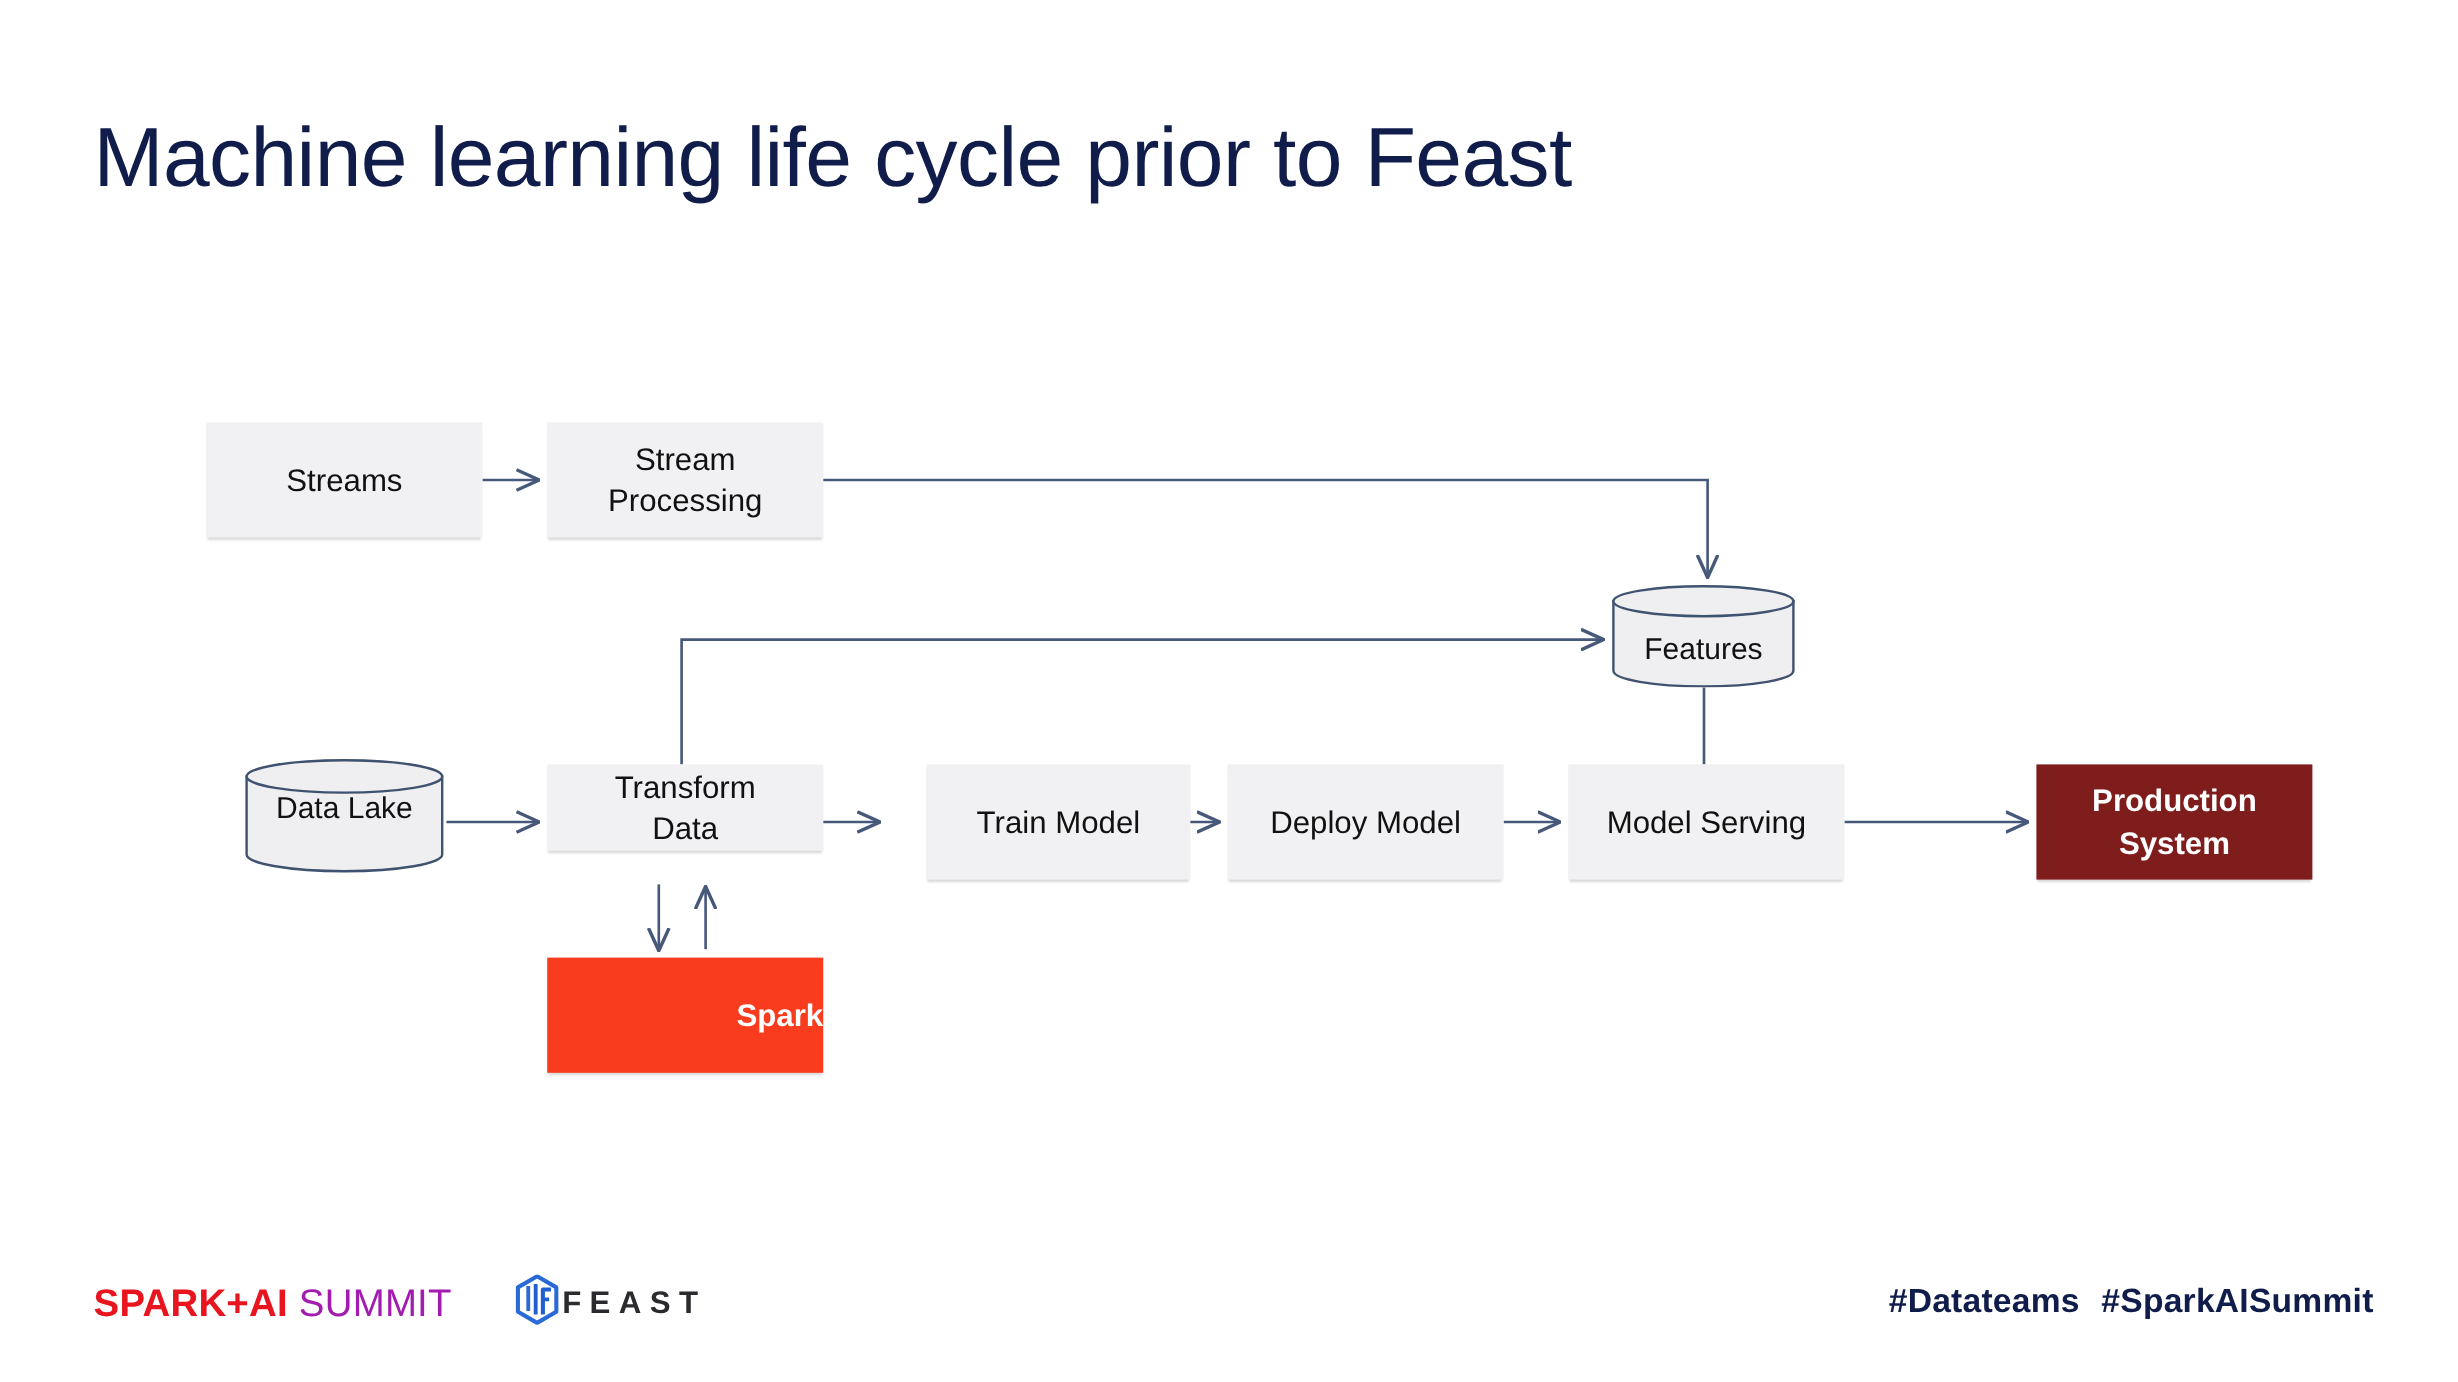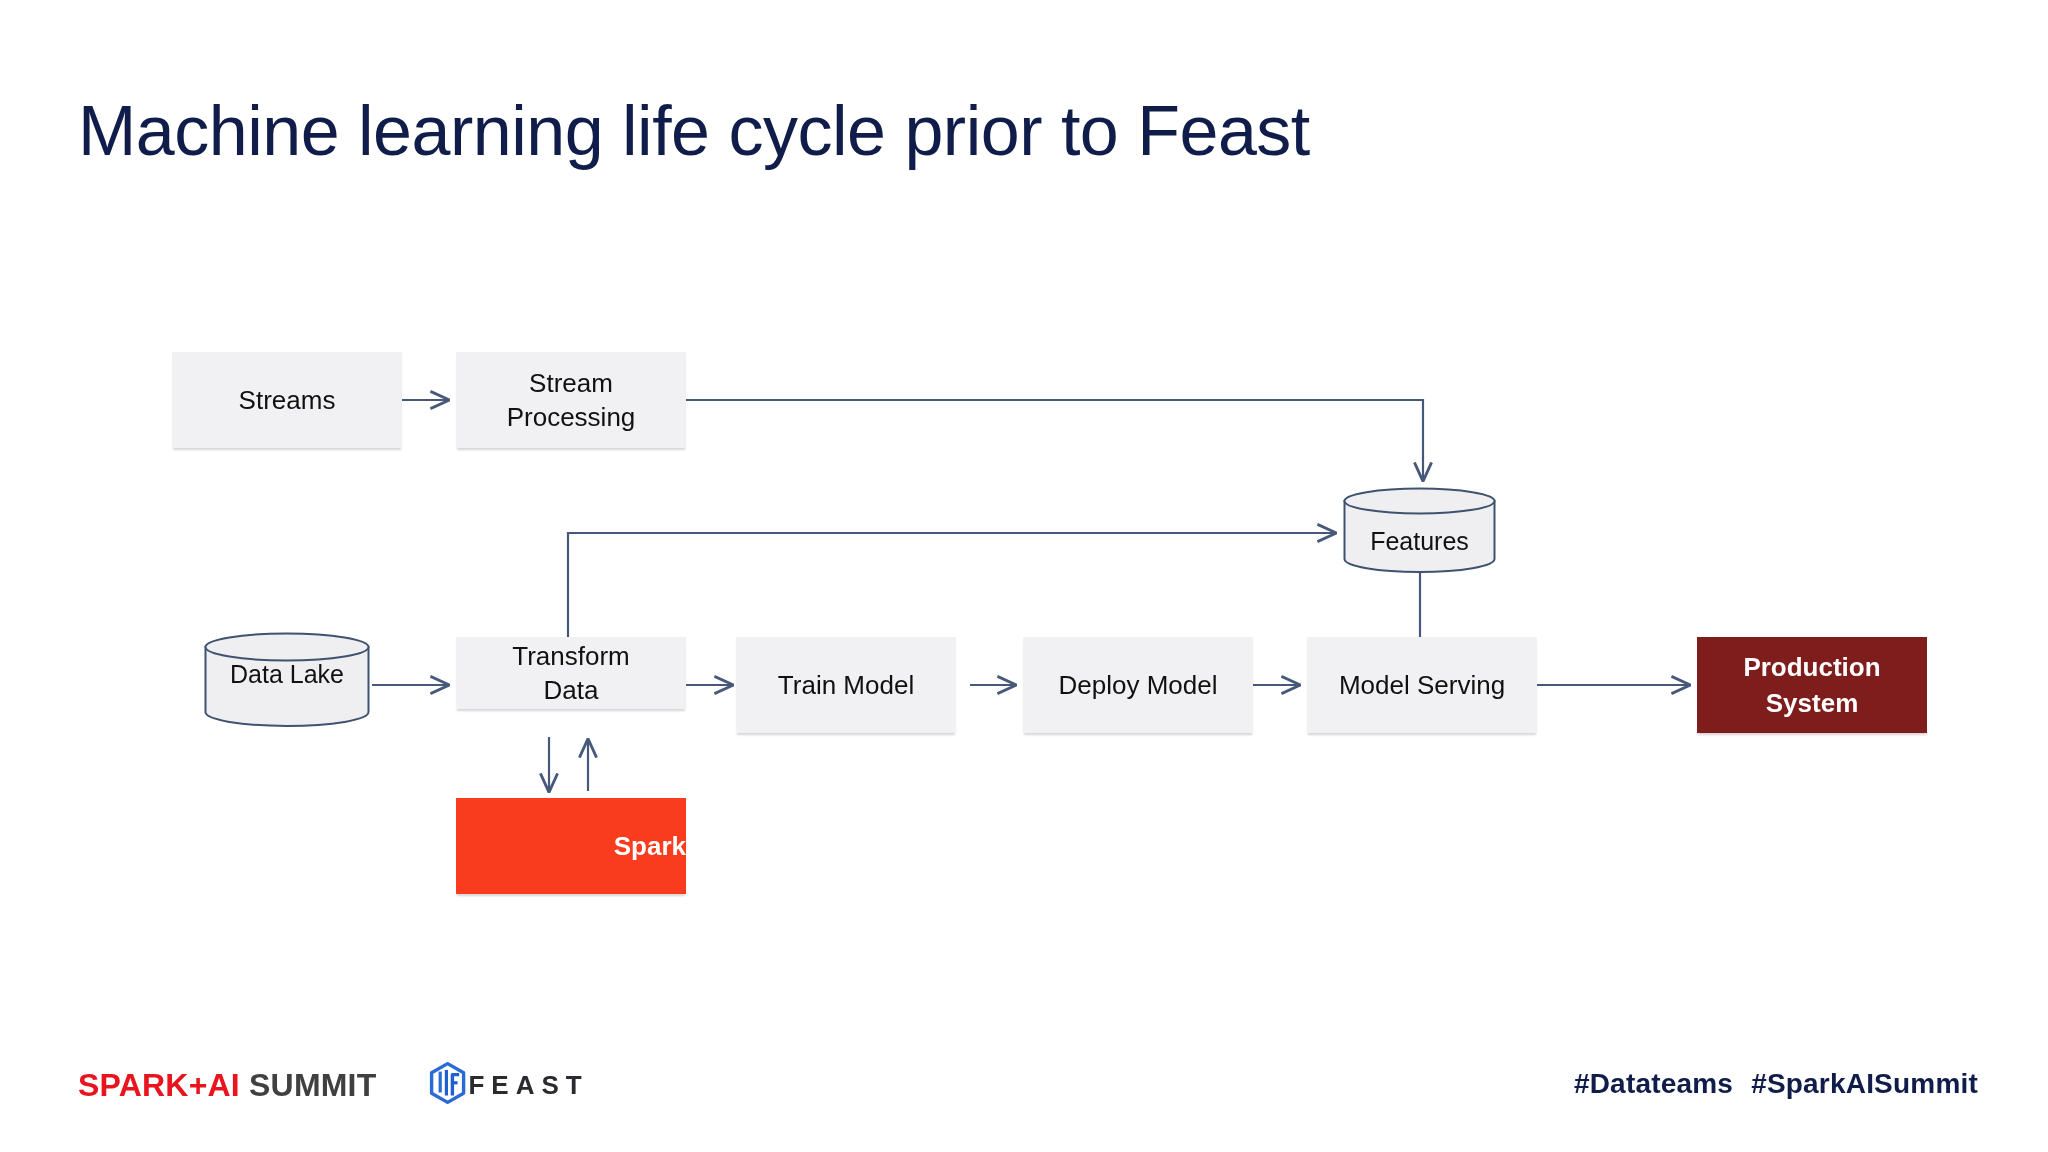--- a/index.html
+++ b/index.html
@@ -118,22 +118,22 @@
     font-size: 32px;
     letter-spacing: 0.2px;
     white-space: nowrap;
     line-height: 34px;
   }
   .logo-sparkai .bold {
     font-weight: 700;
     color: #e8141e;
   }
   .logo-sparkai .light {
-    font-weight: 700;
-    color: #404040;
+    font-weight: 400;
+    color: #a21caf;
   }
   .logo-feast {
     display: flex;
     align-items: center;
   }
   .logo-feast .mark { display: block; }
   .logo-feast .word {
     font-size: 26px;
     font-weight: 700;
     letter-spacing: 7px;
@@ -216,21 +216,21 @@
         <ellipse cx="83" cy="15" rx="81.5" ry="13.5" fill="#efeff1" stroke="#3f5270" stroke-width="2"></ellipse>
       </svg>
       <span class="cyl-label" style="top:28px;">Data Lake</span>
     </div>
 
     <div class="node node-gray" style="left:456px; top:637px; width:230px; height:72px;">
       <span class="node-label">Transform
 Data</span>
     </div>
 
-    <div class="node node-gray" style="left:736px; top:637px; width:220px; height:96px;">
+    <div class="node node-gray" style="left:772px; top:637px; width:220px; height:96px;">
       <span class="node-label">Train Model</span>
     </div>
 
     <div class="node node-gray" style="left:1023px; top:637px; width:230px; height:96px;">
       <span class="node-label">Deploy Model</span>
     </div>
 
     <div class="node node-gray" style="left:1307px; top:637px; width:230px; height:96px;text-align:right;">
       <span class="node-label">Model Serving</span>
     </div>

